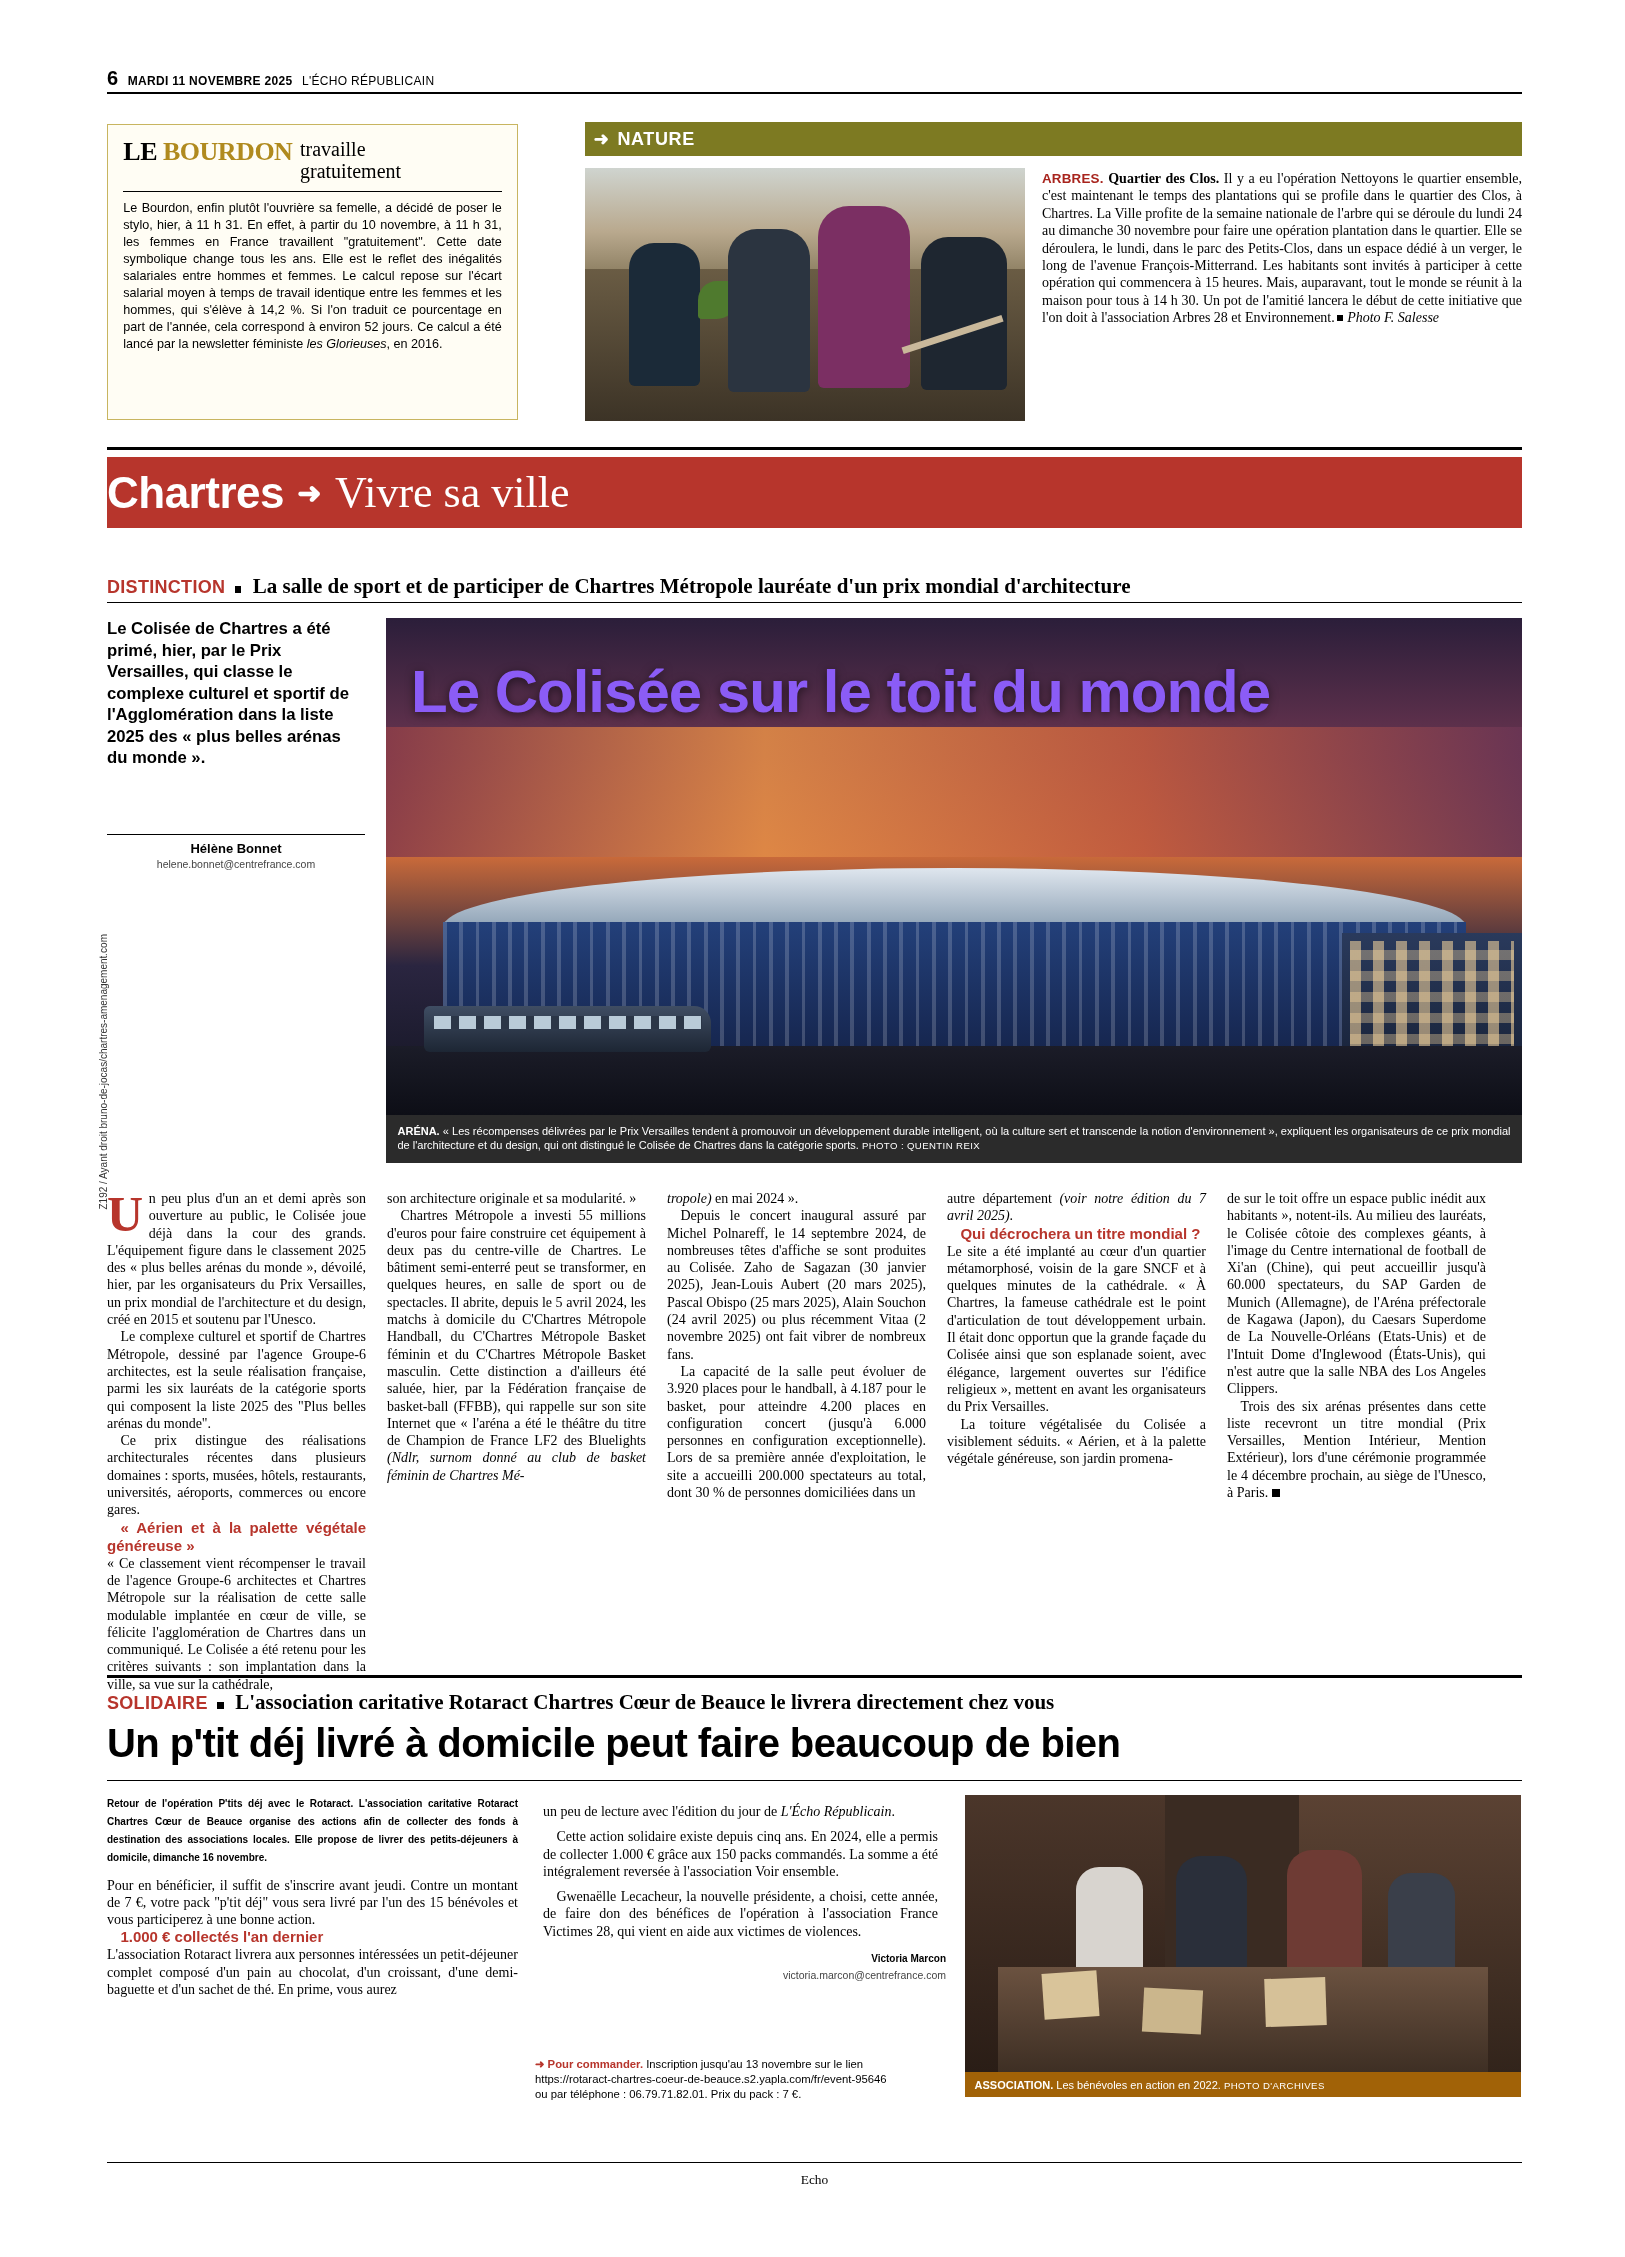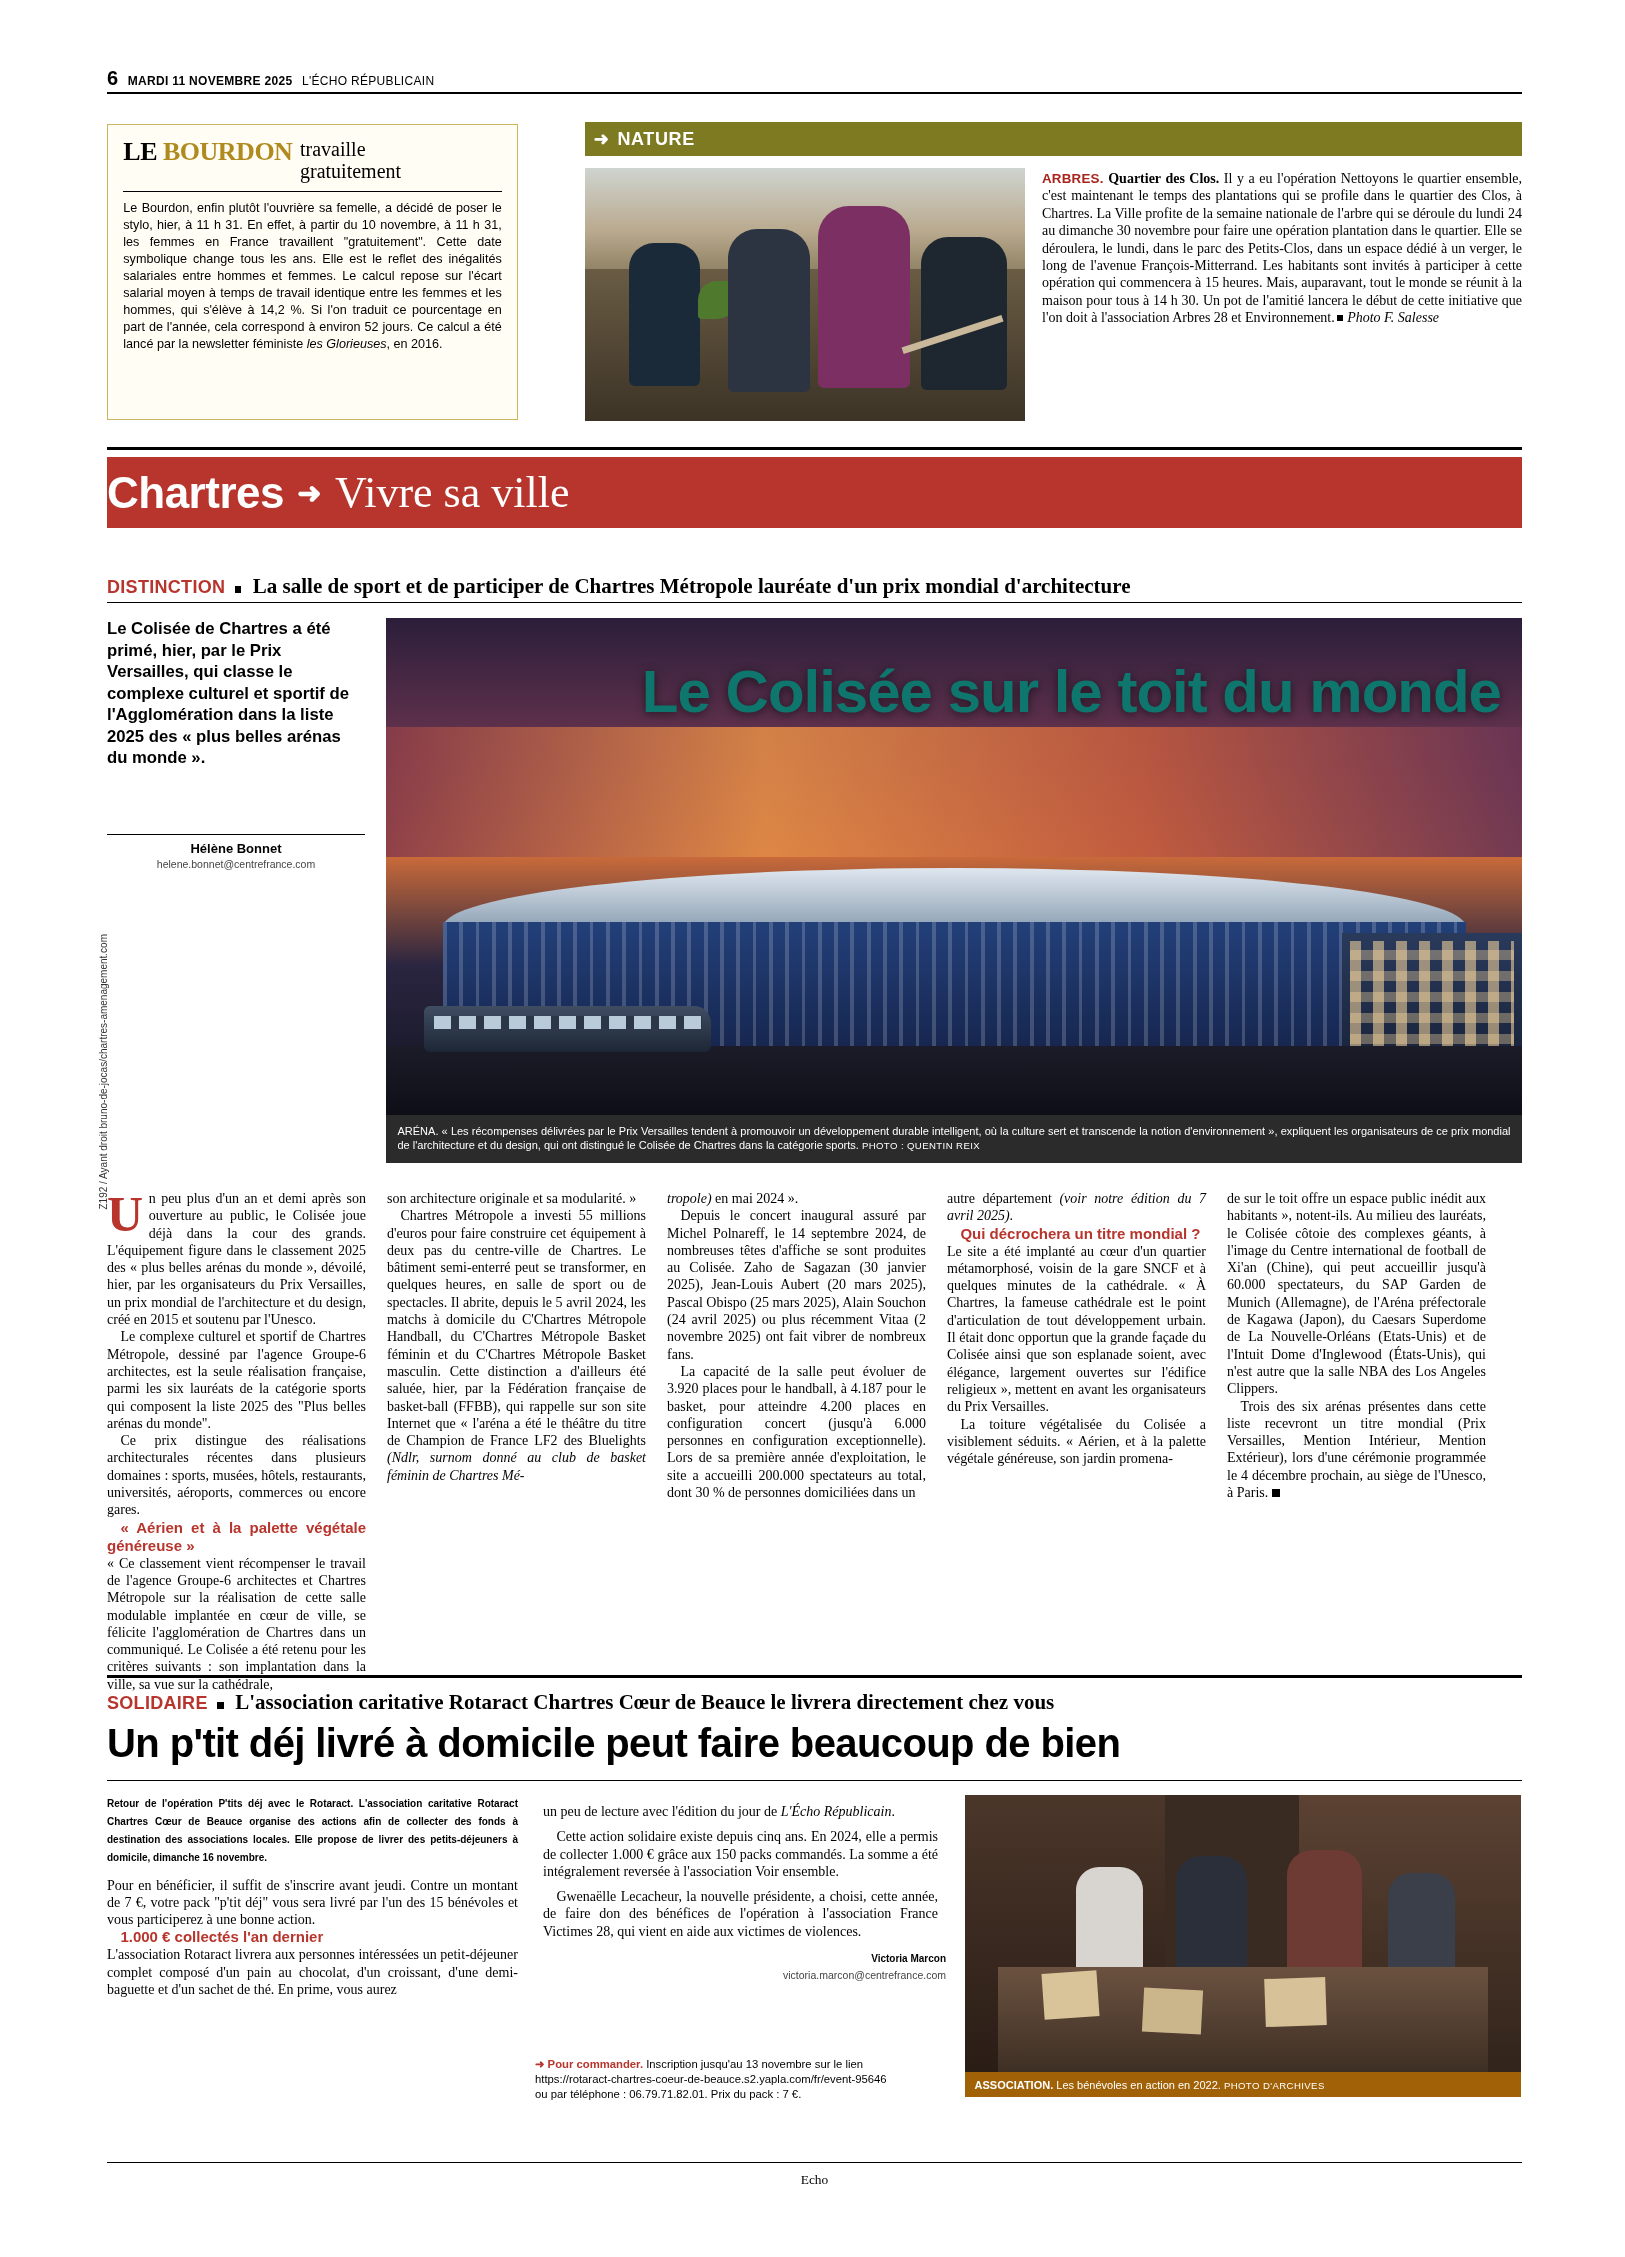--- a/index.html
+++ b/index.html
@@ -318,41 +318,40 @@
     background: linear-gradient(#2a3a5c,#121a2c);
   }
   .colisee-photo .rightblock .cells {
     position:absolute; inset:7.6px;
     background:
       repeating-linear-gradient(90deg, rgba(255,220,160,.55) 0 11.5px, rgba(0,0,0,0) 11.5px 23px),
       repeating-linear-gradient(0deg, rgba(255,220,160,.35) 0 9.6px, rgba(0,0,0,0) 9.6px 21px);
   }
   .colisee-title {
     position:absolute; left:411px; top:660px; width:1090px;
-    color:#0f766e;
+    color:#8b5cf6;
     font-family:"Liberation Sans", sans-serif;
     font-weight:bold;
     font-size:60px;
     line-height:63px;
     letter-spacing:-1px;
     text-shadow: 0 1.9px 9.6px rgba(0,0,0,.55);
-    text-align: right;
   }
   .photo-caption {
     position:absolute; left:386px; top:1115px; width:1136px;
     background:#2b2b2b;
     color:#ffffff;
     padding:8.6px 11.5px 9.6px 11.5px;
     box-sizing:border-box;
     font-family:"Liberation Sans", sans-serif;
     font-size:11px;
     line-height:14.3px;
     text-align: justify;
   }
-  .photo-caption .cap-kick { font-weight:normal; }
+  .photo-caption .cap-kick { font-weight:bold; }
   .photo-caption .cap-credit { font-size:9.6px; letter-spacing:0.4px; }
 
   
   .cols {
     position:absolute; left:107px; top:1190px; width:1415px; height:459px;
     display:flex;
     gap:21px;
   }
   .col {
     width: 259px;

